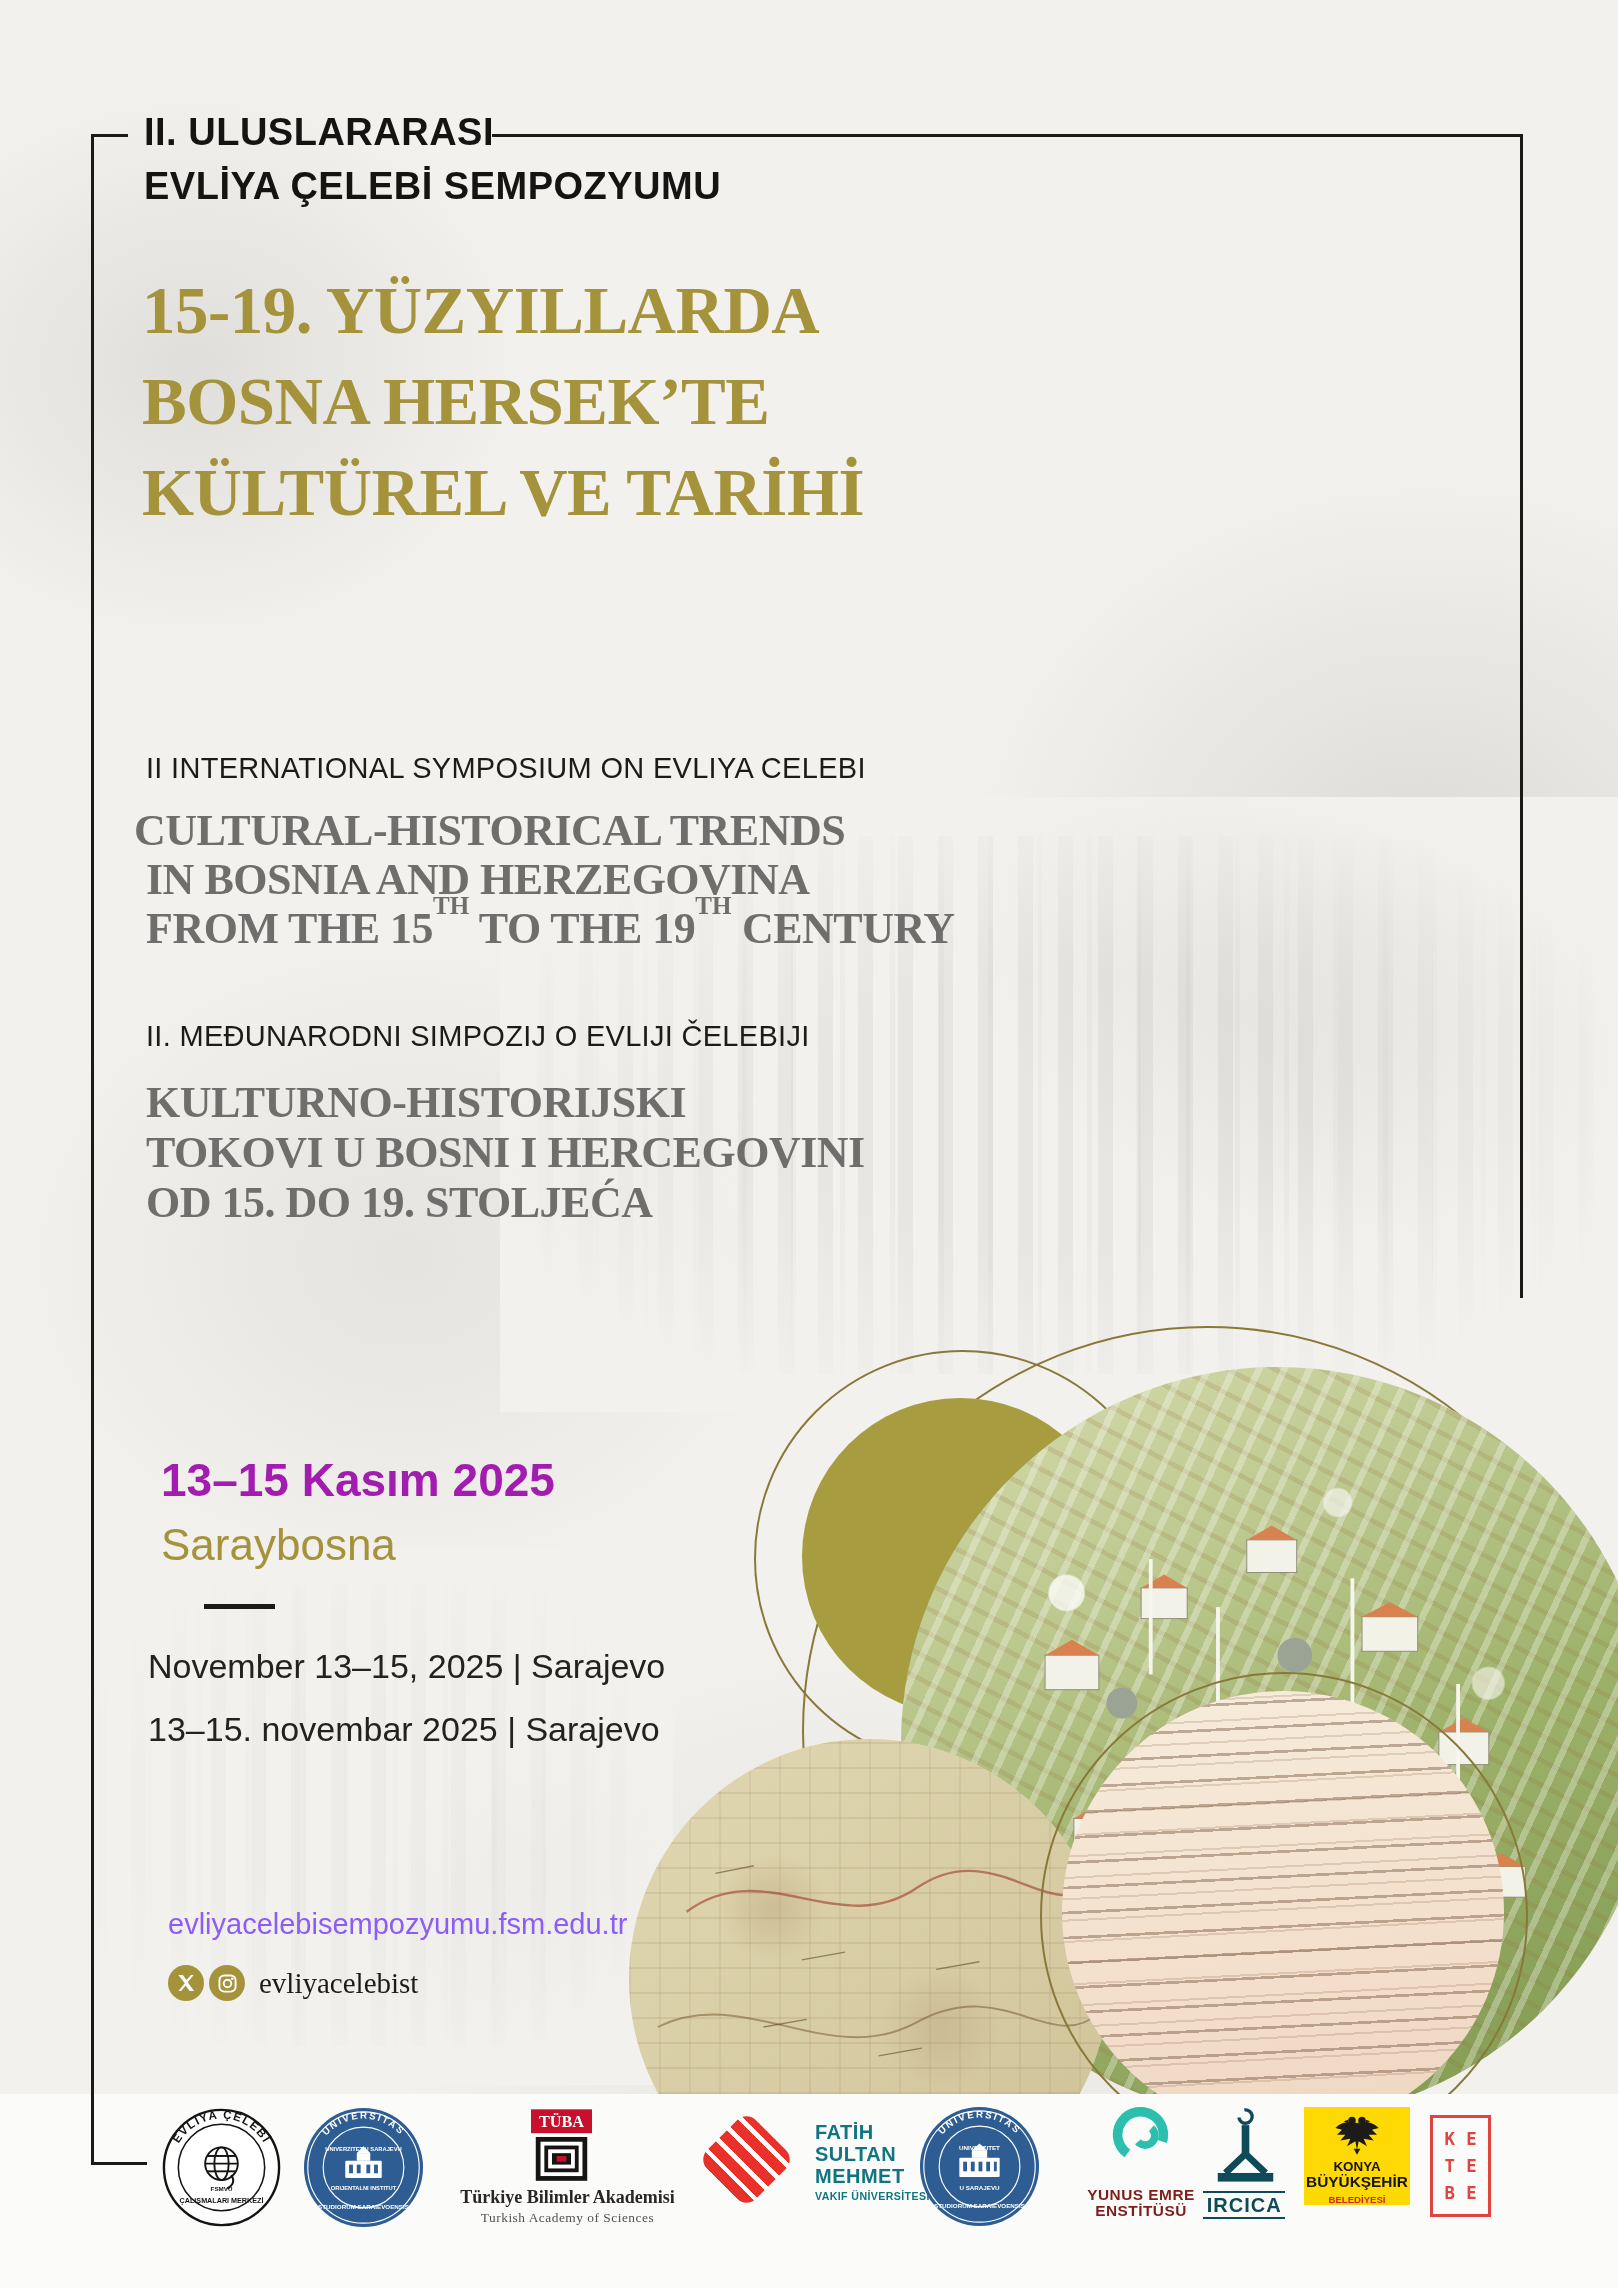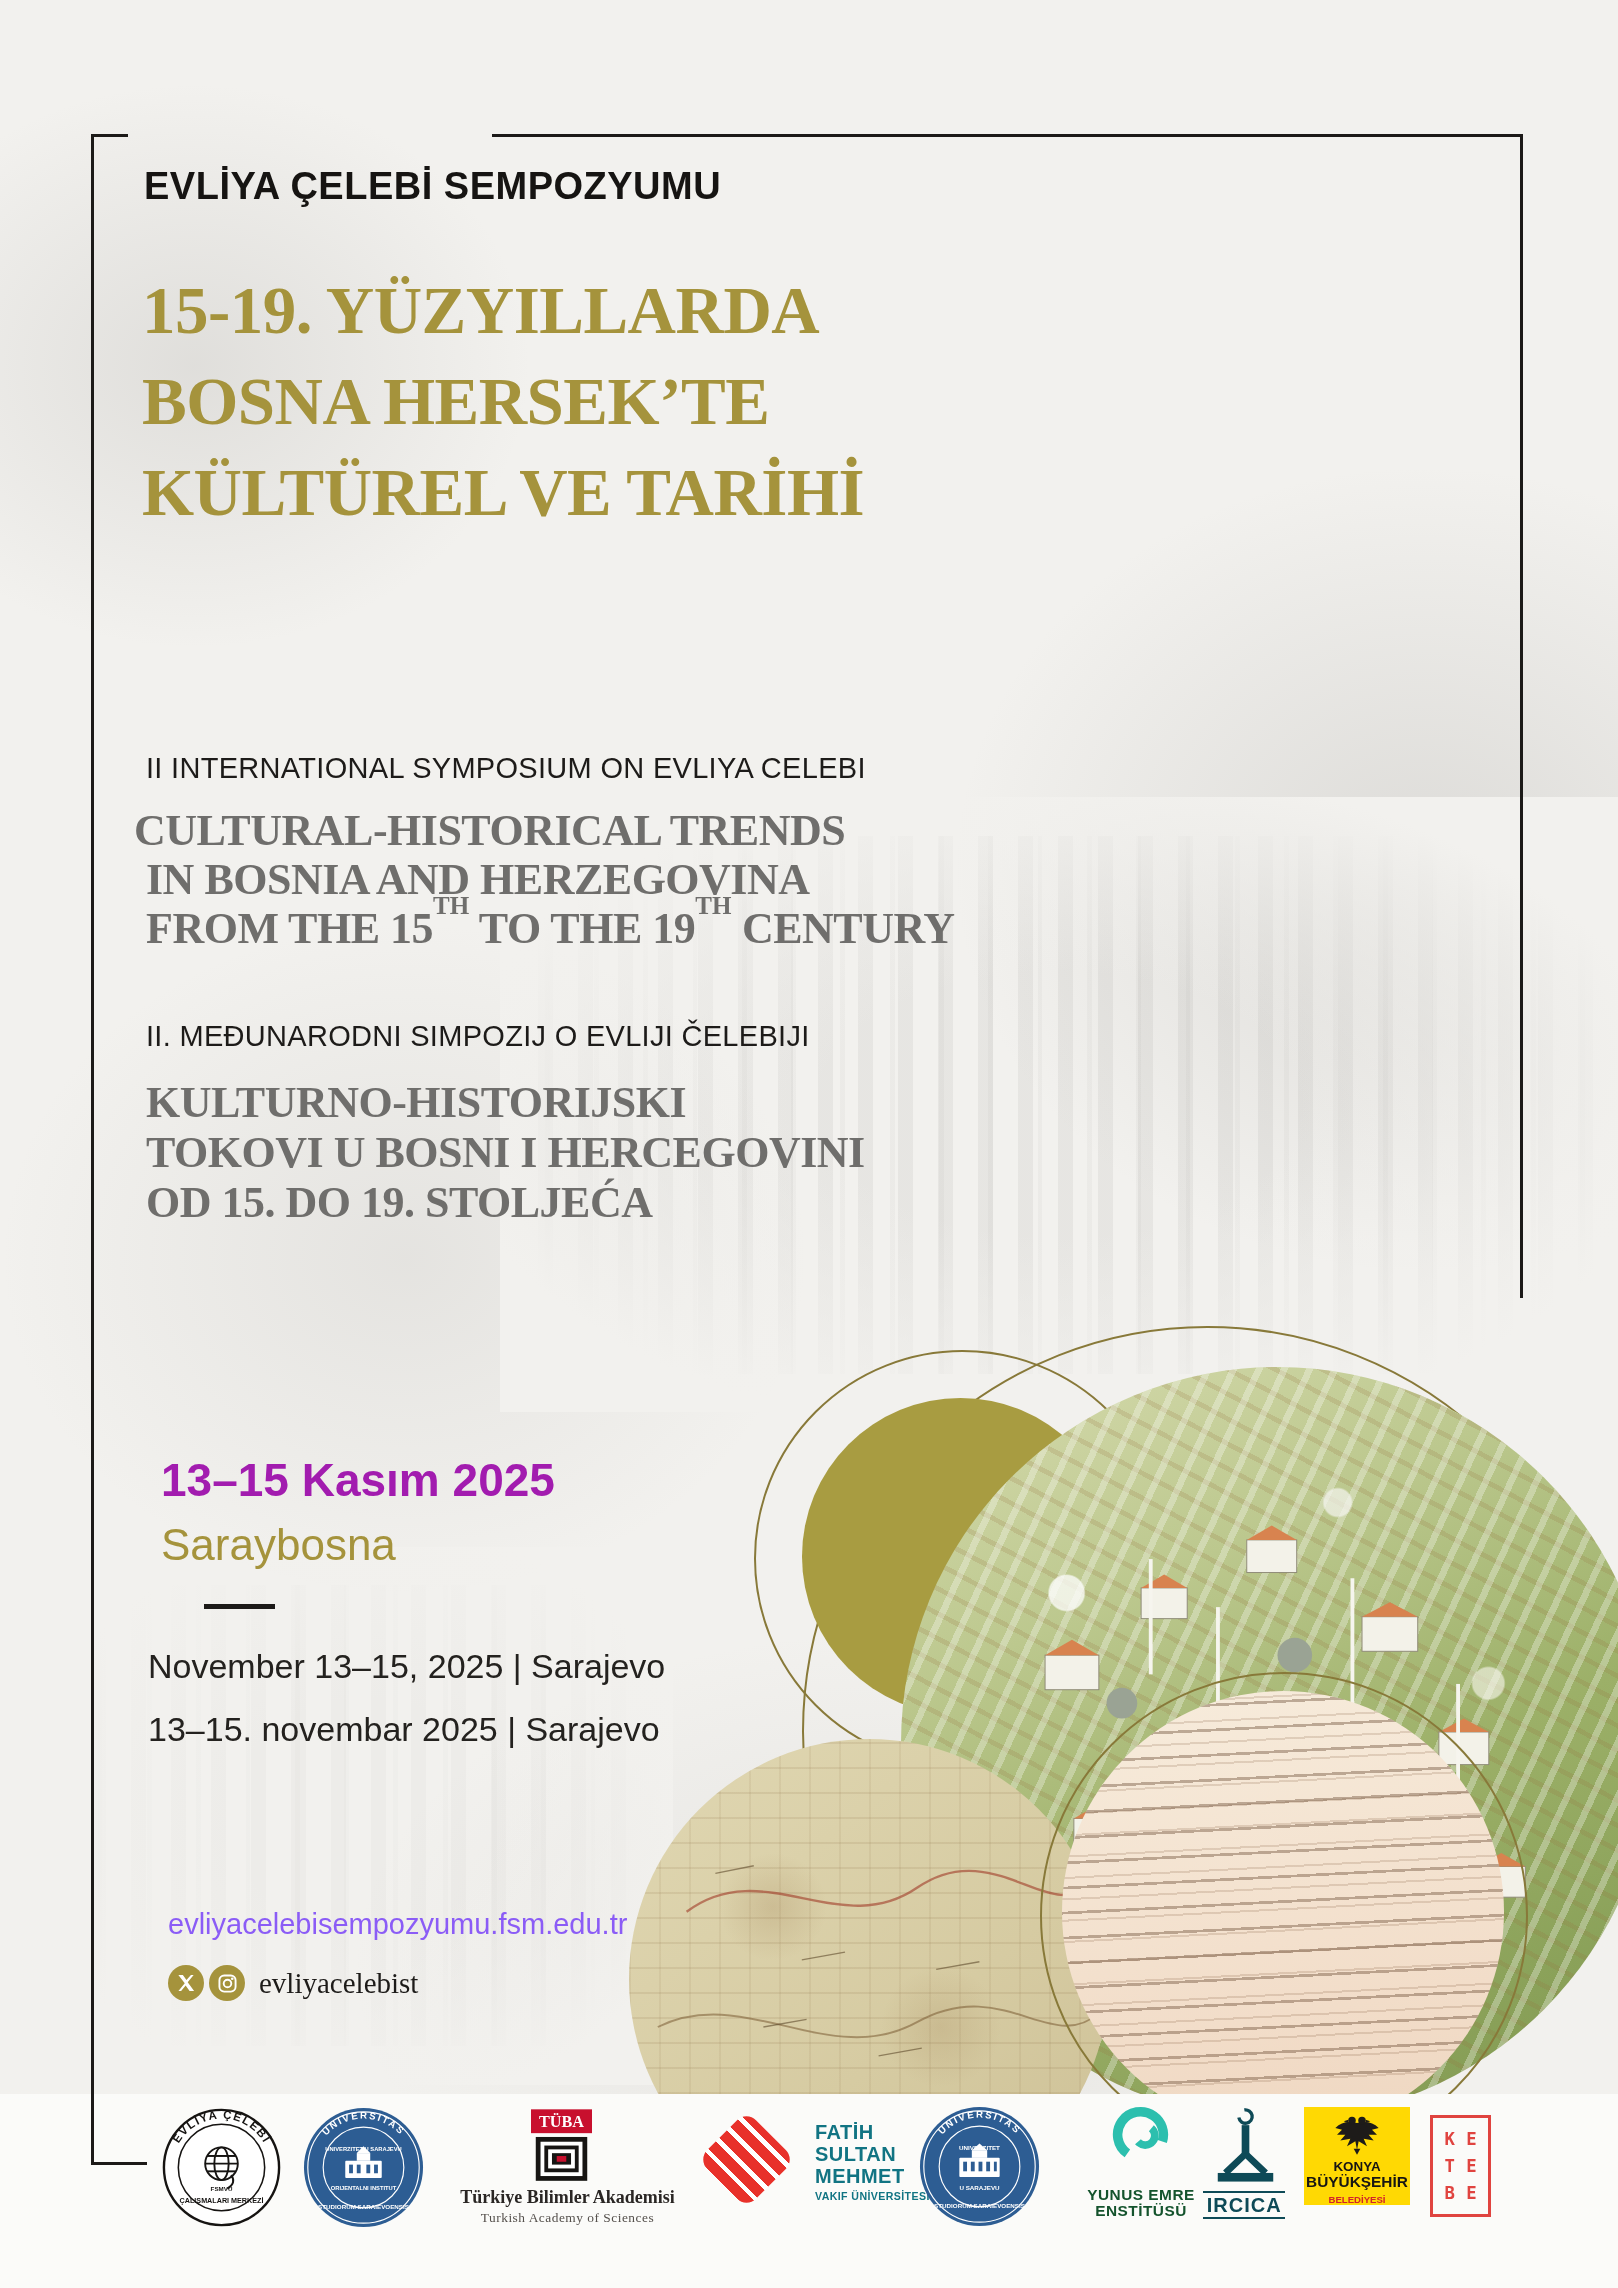--- a/index.html
+++ b/index.html
@@ -61,21 +61,21 @@
       repeating-linear-gradient(-3deg, rgba(94,62,38,0) 0 16.3px, rgba(94,62,38,.38) 16.3px 19px, rgba(94,62,38,0) 19px 25px),
       repeating-linear-gradient(-3deg, rgba(120,80,50,0) 7.7px 21px, rgba(120,80,50,.18) 21px 23px, rgba(120,80,50,0) 23px 29px),
       linear-gradient(170deg,#f7ecdc,#f2ddc9 70%,#eed6c0);}
   
   .band{background:#fbfbf9;}
   .tuba-t1{font-family:"Liberation Serif",serif;font-size:18px;font-weight:700;color:#2a2624;white-space:nowrap;}
   .tuba-t2{font-family:"Liberation Serif",serif;font-size:13.4px;font-weight:400;color:#55504c;
            letter-spacing:0.5px;white-space:nowrap;}
   .fsm-line{font-size:20px;line-height:22px;font-weight:800;color:#117483;letter-spacing:0.5px;}
   .fsm-sub{font-size:10.6px;font-weight:800;color:#117483;letter-spacing:0.4px;margin-top:2.9px;}
-  .yee-text{font-size:15.4px;line-height:16.3px;font-weight:800;color:#14532d;text-align:center;
+  .yee-text{font-size:15.4px;line-height:16.3px;font-weight:800;color:#7f1d1d;text-align:center;
             letter-spacing:0.5px;}
   .ircica-text{font-size:20px;font-weight:800;color:#0e4a57;letter-spacing:1px;
                border-top:2.9px solid #0e4a57;border-bottom:2.9px solid #0e4a57;padding:1px 3.8px;}
   .konya-box{background:#ffd903;display:flex;flex-direction:column;align-items:center;}
   .konya-t1{font-size:13.4px;font-weight:800;color:#171513;line-height:14.4px;}
   .konya-t2{font-size:15.4px;font-weight:800;color:#171513;line-height:16.3px;}
   .konya-t3{font-size:9.6px;font-weight:800;color:#d2232a;line-height:11.5px;}
   .ketebe-box{border:3.8px solid #e04440;display:grid;grid-template-columns:1fr 1fr;
               grid-template-rows:1fr 1fr 1fr;align-items:center;justify-items:center;
               padding:7.7px 5.8px;box-sizing:border-box;}
@@ -166,20 +166,21 @@
   </div>
 
   <div class="abs band" style="left:0;top:2094px;width:1619px;height:194px;"></div>
 
   <div class="abs frame" style="left:91px;top:134px;width:37px;height:2.9px;"></div>
   <div class="abs frame" style="left:492px;top:134px;width:1031px;height:2.9px;"></div>
   <div class="abs frame" style="left:91px;top:134px;width:2.9px;height:2030px;"></div>
   <div class="abs frame" style="left:1520px;top:134px;width:2.9px;height:1164px;"></div>
   <div class="abs frame" style="left:91px;top:2162px;width:56px;height:2.9px;"></div>
 
+  <div class="abs kicker" style="left:144px;top:111px;">II. ULUSLARARASI</div>
   <div class="abs kicker" style="left:144px;top:165px;">EVLİYA ÇELEBİ SEMPOZYUMU</div>
 
   <div class="abs gold-title" style="left:142px;top:272px;">15-19. YÜZYILLARDA</div>
   <div class="abs gold-title" style="left:142px;top:454px;">KÜLTÜREL VE TARİHİ</div>
   <div class="abs gold-title" style="left:142px;top:363px;">BOSNA HERSEK’TE</div>
 
   <div class="abs lang-label" style="left:146px;top:752px;">II INTERNATIONAL SYMPOSIUM ON EVLIYA CELEBI</div>
   <div class="abs gray-serif" style="left:134px;top:805px;">CULTURAL-HISTORICAL TRENDS</div>
   <div class="abs gray-serif" style="left:146px;top:854px;">IN BOSNIA AND HERZEGOVINA</div>
   <div class="abs gray-serif" style="left:146px;top:903px;">

